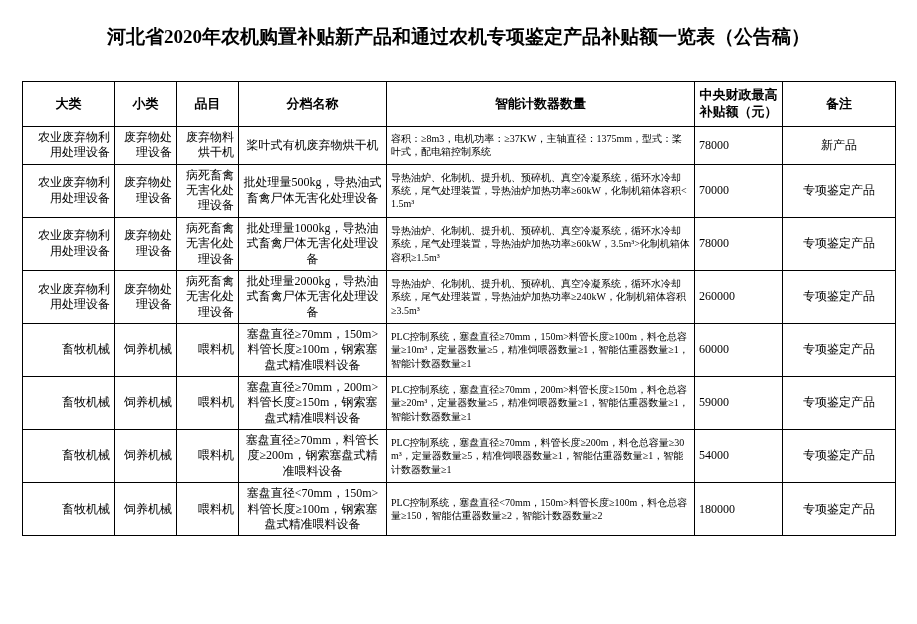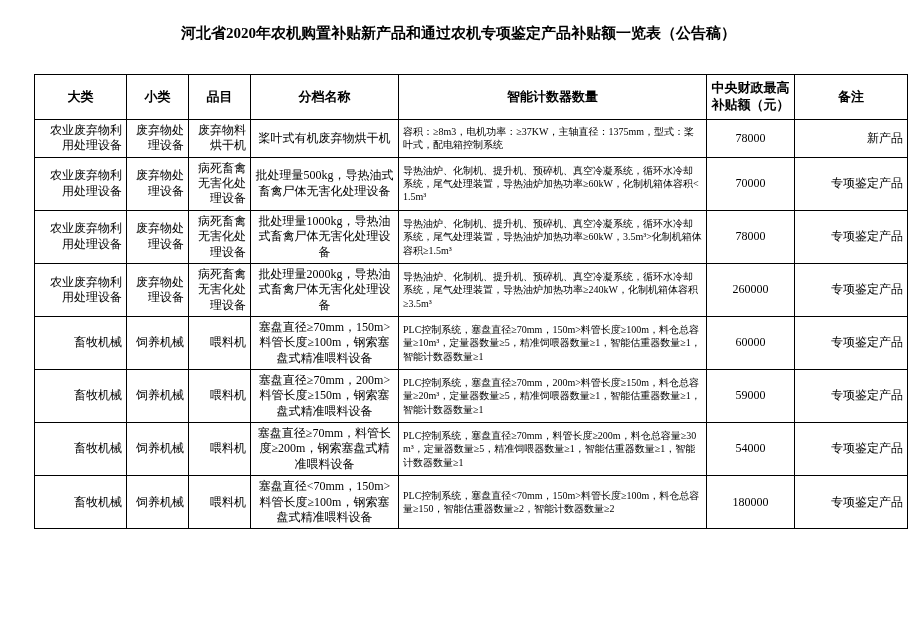--- a/index.html
+++ b/index.html
@@ -15,31 +15,30 @@
     overflow: hidden;
   }
   .page {
     position: relative;
     width: 917px;
     height: 624px;
     box-sizing: border-box;
   }
   .doc-title {
     text-align: center;
-    font-size: 15px;
+    font-size: 19px;
     font-weight: bold;
     letter-spacing: 0px;
     padding: 24px 10px 14px 10px;
     font-family: "Liberation Serif", "DejaVu Serif", serif;
     white-space: nowrap;
   }
   .table-wrap {
     padding: 17px 22px;
     box-sizing: border-box;
-    margin-left: 12px;
   }
   table.subsidy {
     border-collapse: collapse;
     width: 873px;
     table-layout: fixed;
     font-size: 12px;
     line-height: 1.28;
   }
   table.subsidy th,
   table.subsidy td {
@@ -72,25 +71,25 @@
   }
   td.col-grade {
     text-align: center;
   }
   td.col-spec {
     text-align: left;
     font-size: 10px;
     line-height: 1.34;
   }
   td.col-amount {
-    text-align: center;
+    text-align: left;
     padding-right: 7px;
   }
   td.col-remark {
-    text-align: right;
+    text-align: center;
     padding-left: 5px;
   }
 </style>
 </head>
 <body>
 
 <div class="page">
 
   <div class="doc-title">河北省2020年农机购置补贴新产品和通过农机专项鉴定产品补贴额一览表（公告稿）</div>
 

